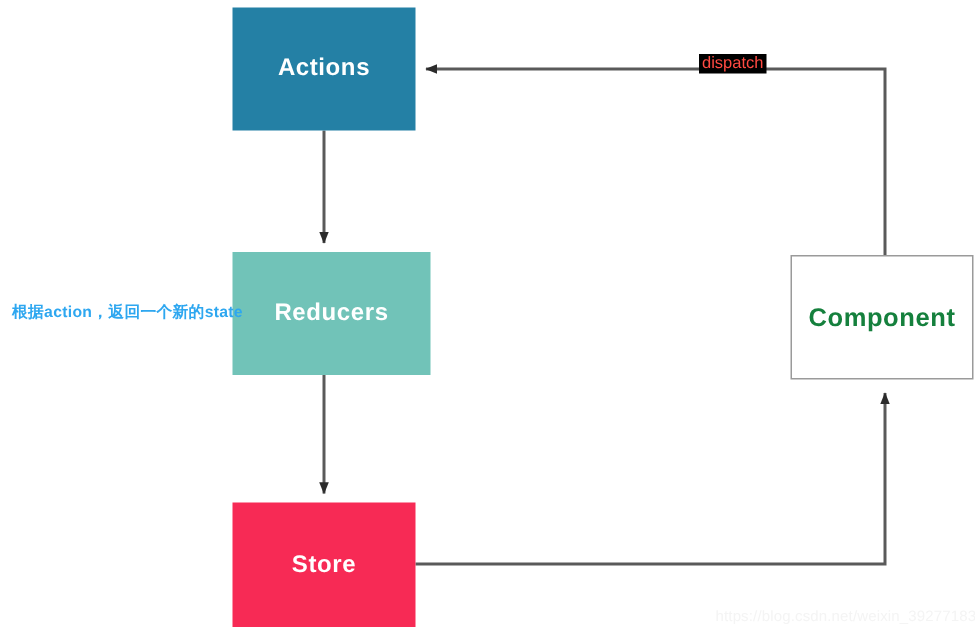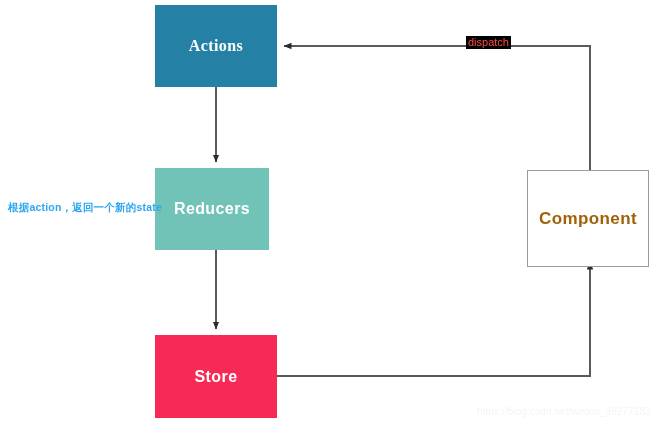--- a/index.html
+++ b/index.html
@@ -25,48 +25,47 @@
     letter-spacing: 0.4px;
   }
   #node-actions {
     left: 155px;
     top: 5px;
     width: 122px;
     height: 82px;
     background: #2480A5;
     color: #ffffff;
     font-size: 16px;
-    font-family: Liberation Serif, serif;
   }
   #node-reducers {
     left: 155px;
     top: 168px;
-    width: 114px;
+    width: 132px;
     height: 82px;
     background: #71C3B8;
     color: #ffffff;
     font-size: 16px;
   }
   #node-store {
     left: 155px;
     top: 335px;
     width: 122px;
     height: 83px;
     background: #F72A55;
     color: #ffffff;
     font-size: 16px;
     text-align: center;
   }
   #node-component {
     left: 527px;
     top: 170px;
     width: 122px;
-    height: 97px;
+    height: 83px;
     background: #ffffff;
-    color: #a16207;
+    color: #15803d;
     border: 1px solid #9a9a9a;
     font-size: 17px;
     font-weight: bold;
   }
   #annotation-reducers {
     position: absolute;
     left: 8px;
     top: 201px;
     font-size: 10.5px;
     font-weight: bold;

